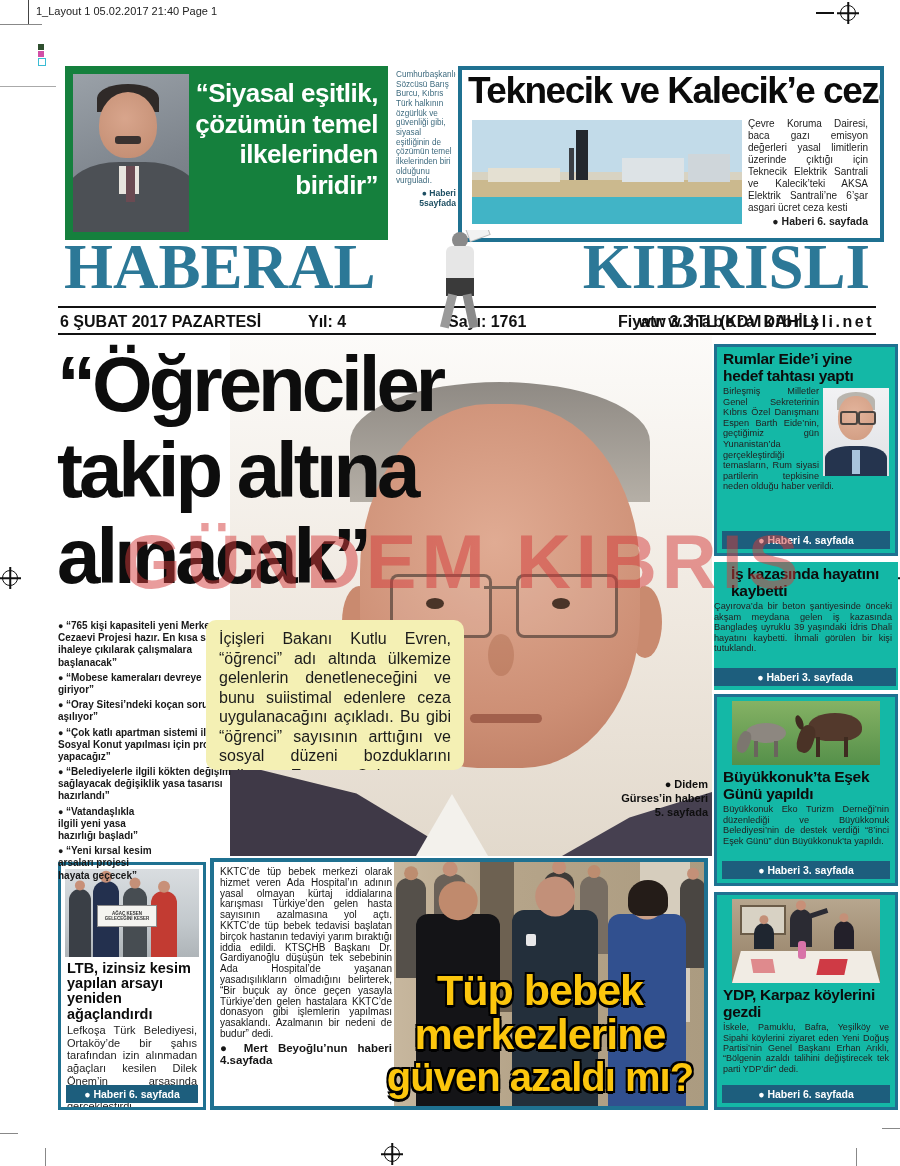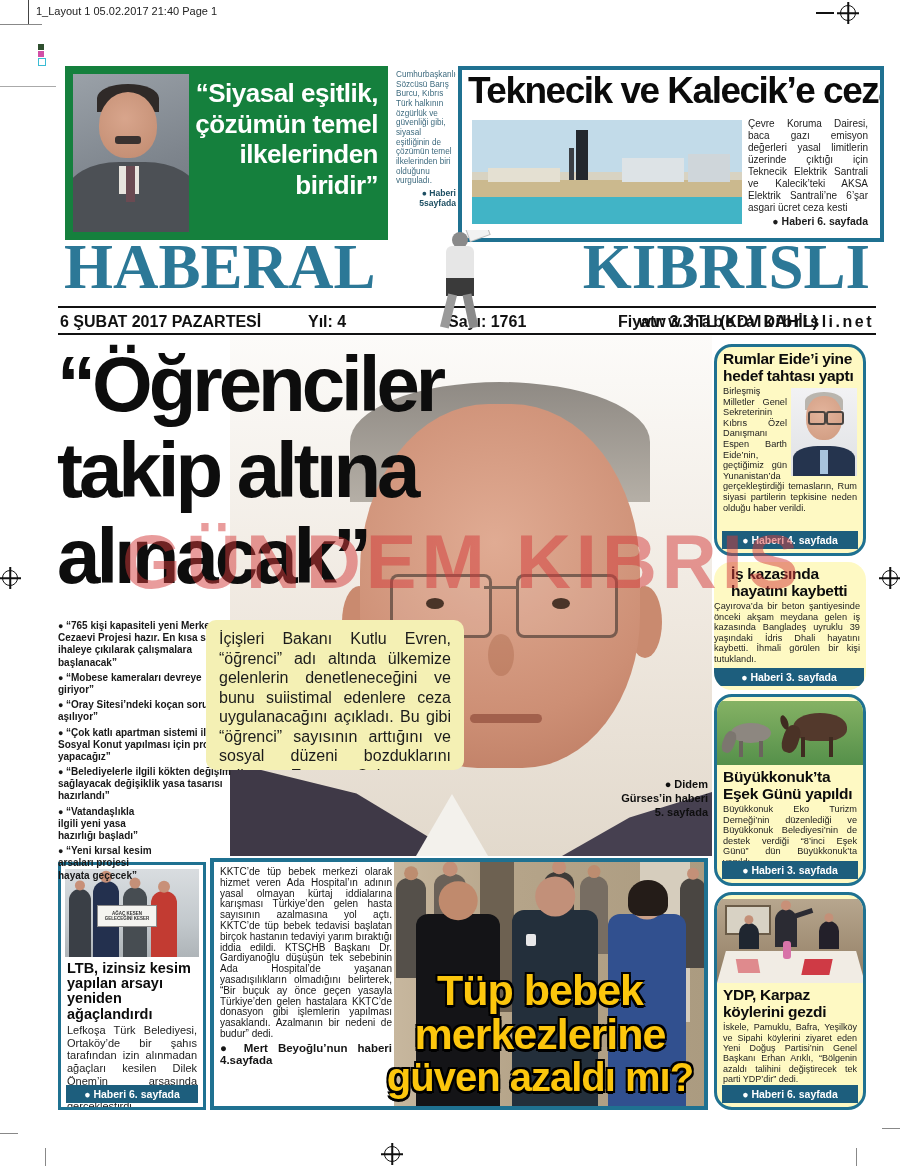--- a/index.html
+++ b/index.html
@@ -46,21 +46,21 @@
            font-size:10px;font-weight:bold;line-height:1.22;color:#181818;}
   .bullets li{margin-bottom:3px;text-align:left;}
   .bullets li::before{content:"● ";font-size:9px;}
   .bullets li.narrow{width:94px;}
   .note-box{position:absolute;left:206px;top:620px;width:258px;height:150px;background:#f4f0b4;
             border-radius:10px;padding:9px 13px;box-sizing:border-box;z-index:6;font-size:16px;
             line-height:1.22;text-align:justify;color:#1b1b1b;overflow:hidden;}
   .main-caption{position:absolute;left:612px;top:778px;width:96px;text-align:right;font-weight:bold;
                 font-size:11px;line-height:1.25;color:#0e0e0e;z-index:6;}
   
-  .sb-box{position:absolute;left:714px;width:152px;background:#fef9c3;box-sizing:border-box;overflow:hidden;border-radius:18px;}
+  .sb-box{position:absolute;left:714px;width:184px;background:#14b8a6;box-sizing:border-box;overflow:hidden;}
   .sb-border{border:3px solid #1f7191;}
   .sb-title{font-weight:bold;font-size:15.5px;line-height:1.07;color:#0c0c0c;letter-spacing:-0.3px;
             margin:4px 6px 2px 6px;}
   .sb-body{font-size:9.2px;line-height:1.15;text-align:justify;color:#222;margin:2px 6px;}
   .refbar{position:absolute;left:5px;right:5px;bottom:4px;background:#1d5e7d;color:#fff;font-weight:bold;
           font-size:10.5px;text-align:center;padding:3px 0;}
   
   .ltb-box{position:absolute;left:58px;top:862px;width:148px;height:248px;border:3px solid #1f7191;
            background:#fff;box-sizing:border-box;overflow:hidden;}
   .ltb-title{font-weight:bold;font-size:14.5px;line-height:1.05;margin:4px 6px 2px;color:#0c0c0c;}

